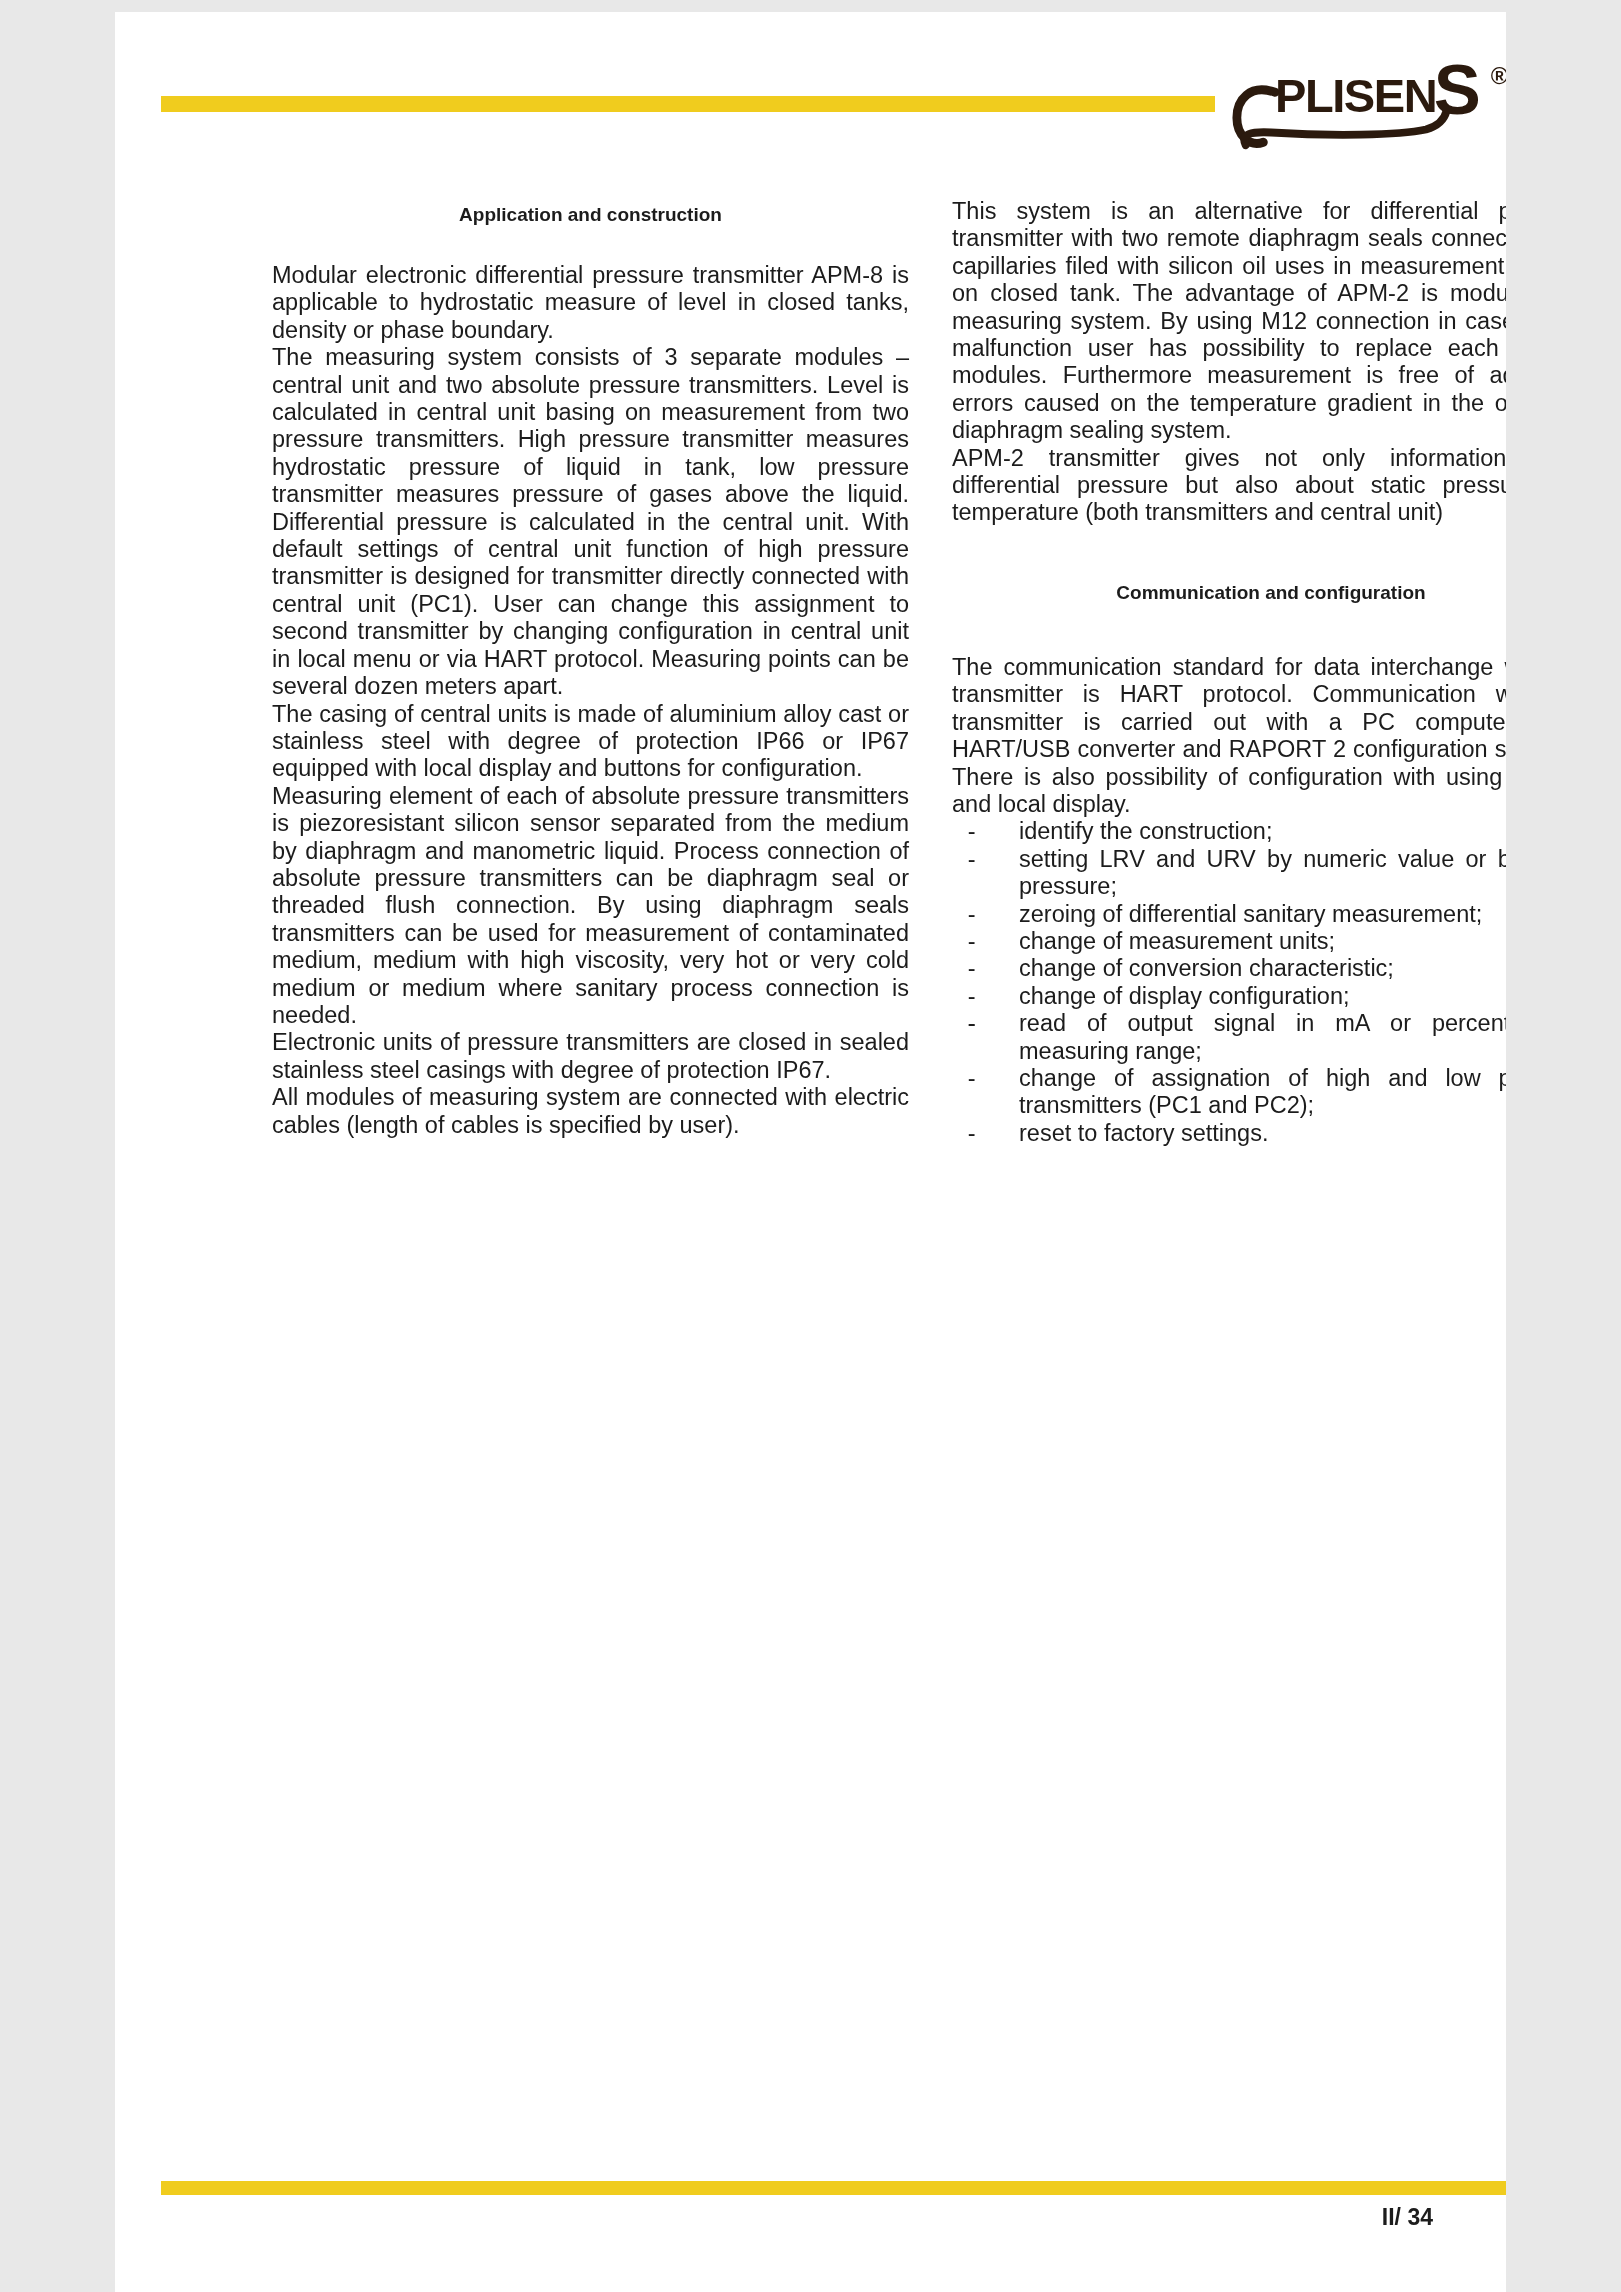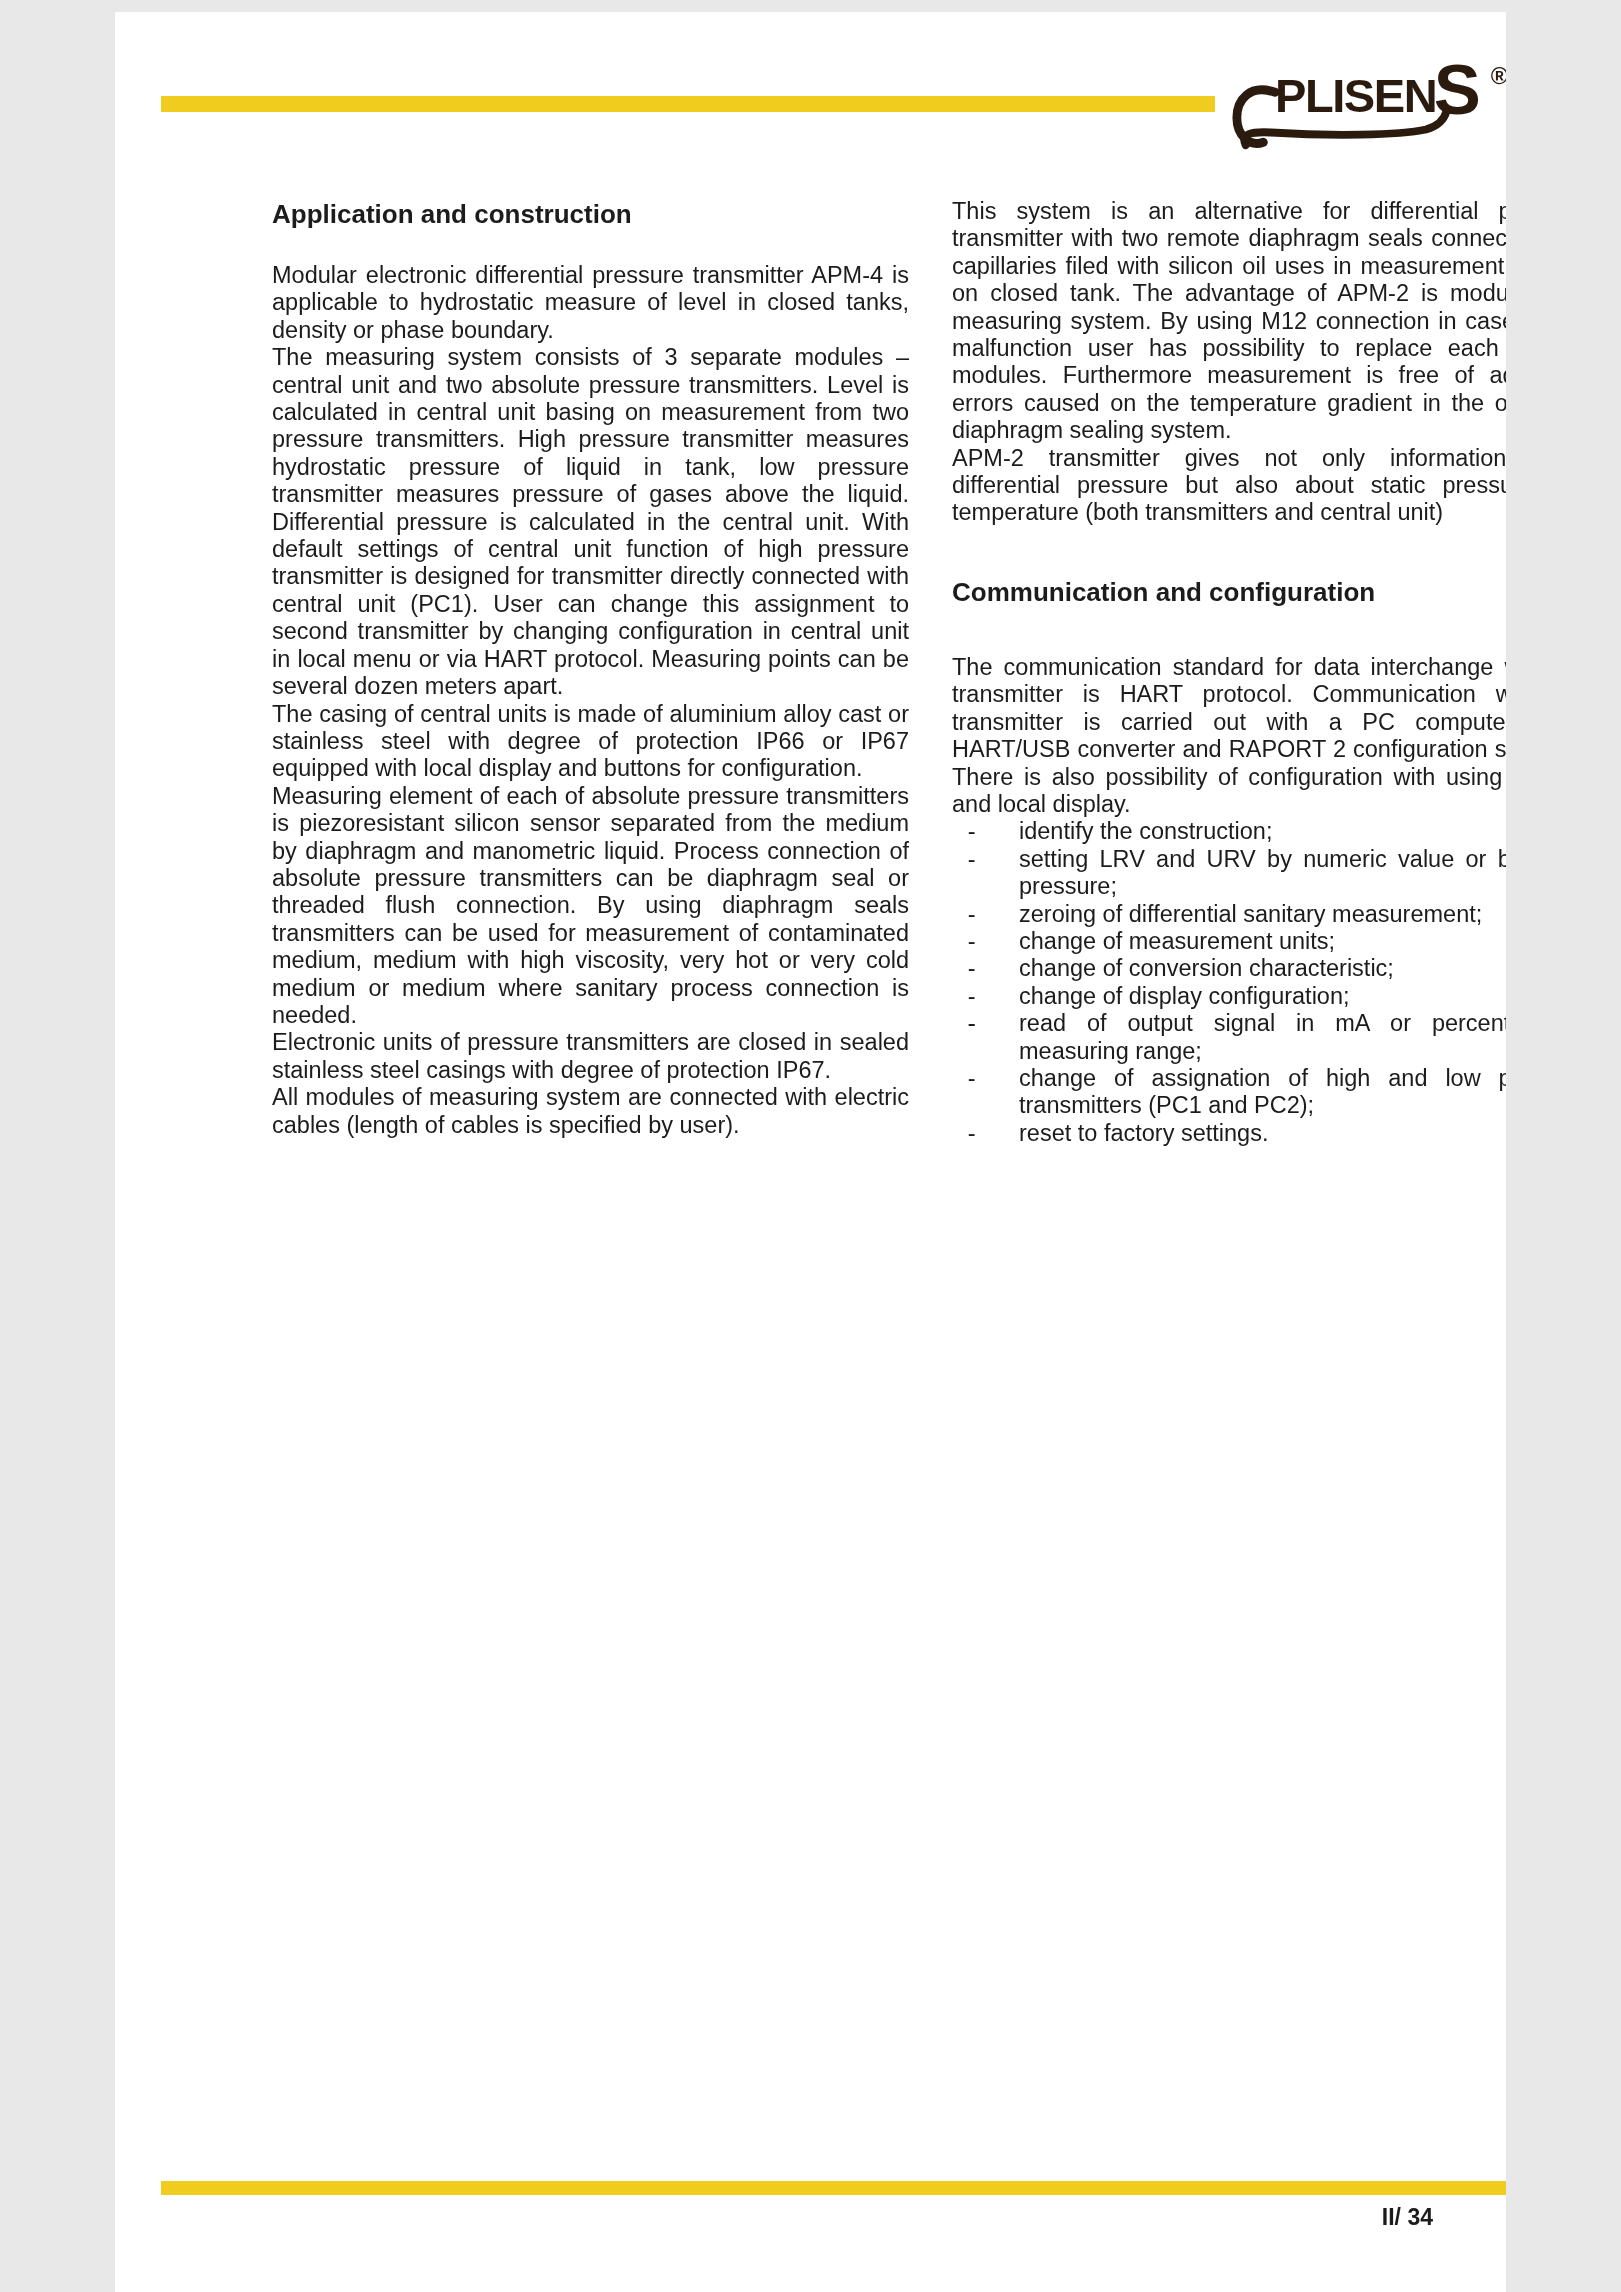--- a/index.html
+++ b/index.html
@@ -46,24 +46,24 @@
   .col{
     position:absolute;
     top:186px;
     font-size:23.5px;
     line-height:27.4px;
   }
   .col-left{left:157px;width:637px;}
   .col-right{left:837px;width:638px;}
   .heading{
     margin:0;
-    font-size:26px;
+    font-size:19px;
     line-height:33px;
     font-weight:bold;
-    text-align:left;
+    text-align:center;
   }
   .col-left .heading{margin-bottom:31px;}
   .col-right .heading{margin-top:49px;margin-bottom:45px;}
   .col p{
     margin:0;
     text-align:justify;
   }
   
   .dash-list{margin:0;}
   .dash-item{
@@ -100,21 +100,21 @@
       <path d="M 16 90 C 10 78 22 76 42 77 C 104 81 172 80 200 74 C 214 70 219 63 221 55" fill="none" stroke="#2B1A0E" stroke-width="8" stroke-linecap="round"></path>
       <text x="46" y="56" font-size="48" letter-spacing="-1.5">PLISEN</text>
       <text x="208" y="58" font-size="72" letter-spacing="0">S</text>
       <text x="266" y="28" font-size="24" font-weight="normal">®</text>
     </svg>
   </div>
   <div class="rule rule-top-right"></div>
 
   <div class="col col-left">
     <h1 class="heading">Application and construction</h1>
-    <p>Modular electronic differential pressure transmitter APM-4 is applicable to hydrostatic measure of level in closed tanks, density or phase boundary.</p>
+    <p>Modular electronic differential pressure transmitter APM-8 is applicable to hydrostatic measure of level in closed tanks, density or phase boundary.</p>
     <p>The measuring system consists of 3 separate modules – central unit and two absolute pressure transmitters. Level is calculated in central unit basing on measurement from two pressure transmitters. High pressure transmitter measures hydrostatic pressure of liquid in tank, low pressure transmitter measures pressure of gases above the liquid. Differential pressure is calculated in the central unit. With default settings of central unit function of high pressure transmitter is designed for transmitter directly connected with central unit (PC1). User can change this assignment to second transmitter by changing configuration in central unit in local menu or via HART protocol. Measuring points can be several dozen meters apart.</p>
     <p>The casing of central units is made of aluminium alloy cast or stainless steel with degree of protection IP66 or IP67 equipped with local display and buttons for configuration.</p>
     <p>Measuring element of each of absolute pressure transmitters is piezoresistant silicon sensor separated from the medium by diaphragm and manometric liquid. Process connection of absolute pressure transmitters can be diaphragm seal or threaded flush connection. By using diaphragm seals transmitters can be used for measurement of contaminated medium, medium with high viscosity, very hot or very cold medium or medium where sanitary process connection is needed.</p>
     <p>Electronic units of pressure transmitters are closed in sealed stainless steel casings with degree of protection IP67.</p>
     <p>All modules of measuring system are connected with electric cables (length of cables is specified by user).</p>
   </div>
 
   <div class="col col-right">
     <p>This system is an alternative for differential pressure transmitter with two remote diaphragm seals connected with capillaries filed with silicon oil uses in measurement of level on closed tank. The advantage of APM-2 is modularity of measuring system. By using M12 connection in case of any malfunction user has possibility to replace each of tree modules. Furthermore measurement is free of additional errors caused on the temperature gradient in the oil-based diaphragm sealing system.</p>
     <p>APM-2 transmitter gives not only information about differential pressure but also about static pressure and temperature (both transmitters and central unit)</p>

